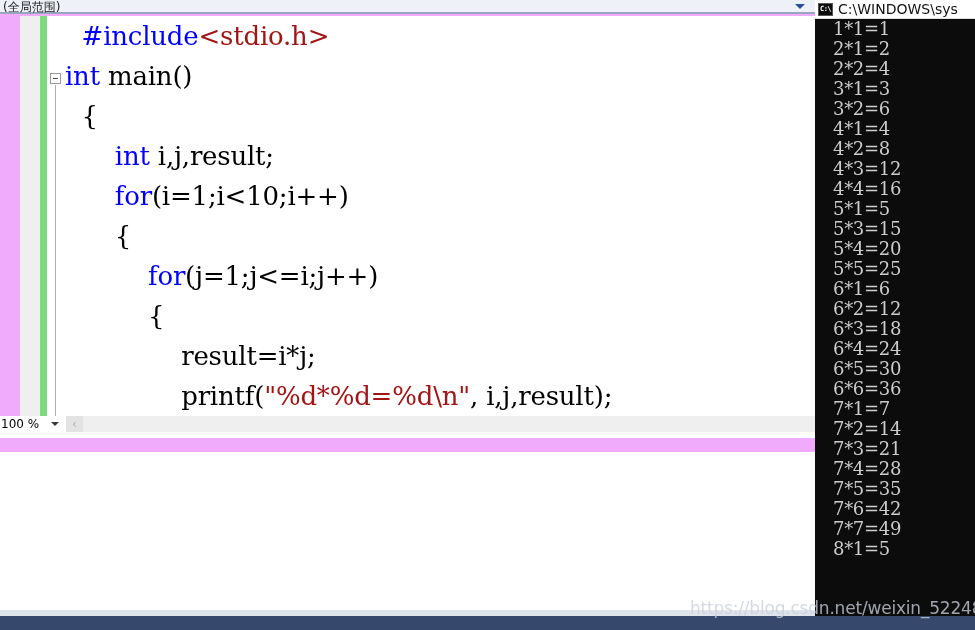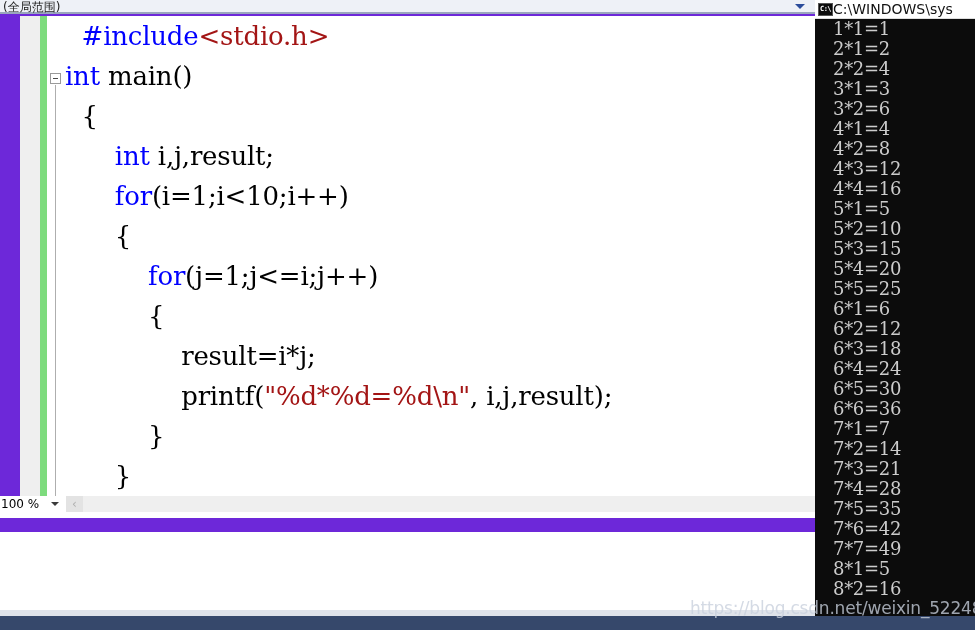--- a/index.html
+++ b/index.html
@@ -20,22 +20,22 @@
     position: absolute;
     inset: 0;
     display: flex;
     flex-direction: row;
   }
 
   
   #vs-pane {
     position: relative;
     width: 815px;
-    height: 532px;
-    background: #6d28d9;
+    height: 452px;
+    background: #f0abfc;
     overflow: hidden;
   }
 
   
   #scope-bar {
     position: absolute;
     left: 0; top: 0;
     width: 815px;
     height: 14px;
     background: #eef1f7;
@@ -244,20 +244,21 @@
     justify-content: center;
     letter-spacing: -0.5px;
     flex: 0 0 auto;
     border: 1px solid #555;
     box-sizing: border-box;
   }
   #console-title {
     font-family: "DejaVu Sans", sans-serif;
     font-size: 14px;
     color: #111111;
+    margin-left: 5px;
     white-space: nowrap;
     overflow: hidden;
   }
   #console-body {
     position: absolute;
     left: 0; top: 19px; right: 0; bottom: 0;
     background: #0c0c0c;
     padding-left: 18px;
     box-sizing: border-box;
     overflow: hidden;
@@ -363,39 +364,37 @@
         <div class="console-line">1*1=1</div>
         <div class="console-line">2*1=2</div>
         <div class="console-line">2*2=4</div>
         <div class="console-line">3*1=3</div>
         <div class="console-line">3*2=6</div>
         <div class="console-line">4*1=4</div>
         <div class="console-line">4*2=8</div>
         <div class="console-line">4*3=12</div>
         <div class="console-line">4*4=16</div>
         <div class="console-line">5*1=5</div>
-        <div class="console-line">5*2=10</div>
         <div class="console-line">5*3=15</div>
         <div class="console-line">5*4=20</div>
         <div class="console-line">5*5=25</div>
         <div class="console-line">6*1=6</div>
         <div class="console-line">6*2=12</div>
         <div class="console-line">6*3=18</div>
         <div class="console-line">6*4=24</div>
         <div class="console-line">6*5=30</div>
         <div class="console-line">6*6=36</div>
         <div class="console-line">7*1=7</div>
         <div class="console-line">7*2=14</div>
         <div class="console-line">7*3=21</div>
         <div class="console-line">7*4=28</div>
         <div class="console-line">7*5=35</div>
         <div class="console-line">7*6=42</div>
         <div class="console-line">7*7=49</div>
         <div class="console-line">8*1=5</div>
-        <div class="console-line">8*2=16</div>
       </div>
   </div>
 
 </div>
 
 <div id="taskbar-hairline"></div>
 <div id="taskbar"></div>
 
 <div id="watermark">https://blog.csdn.net/weixin_52248428</div>
 

